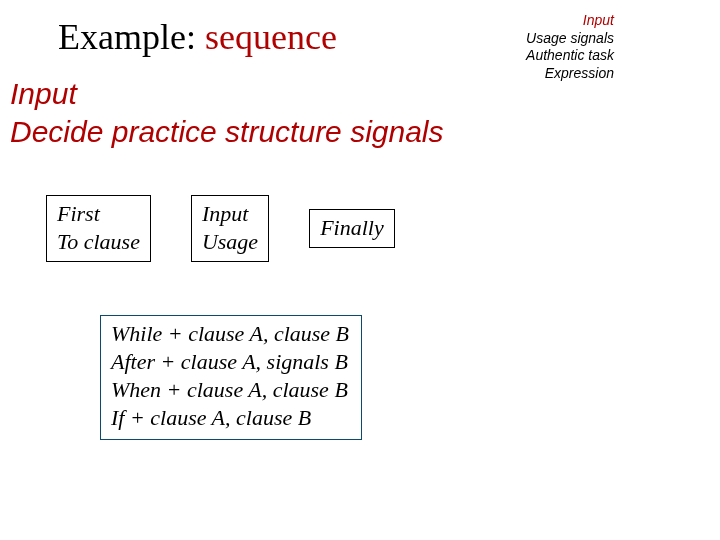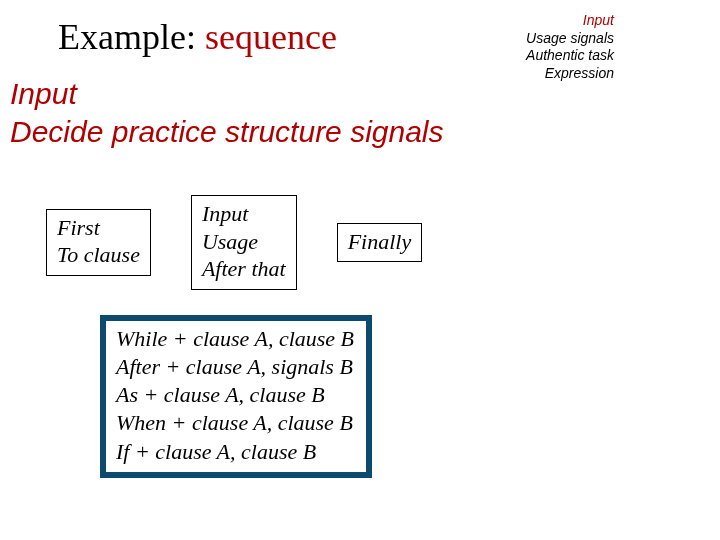--- a/index.html
+++ b/index.html
@@ -57,21 +57,21 @@
   .box {
     border: 1px solid #000;
     padding: 4px 10px 6px 10px;
     font-size: 22px;
     line-height: 1.25;
   }
   .bigbox {
     position: absolute;
     left: 100px;
     top: 315px;
-    border: 6px solid #0c4a6e;
+    border: 1px solid #0c4a6e;
     padding: 4px 12px 6px 10px;
     font-size: 22px;
     line-height: 1.28;
   }
   .line { white-space: nowrap; font-style: italic; }
 </style>
 </head>
 <body>
 
 <div class="slide">
@@ -93,28 +93,26 @@
   </div>
 
   <div class="boxrow">
     <div class="box">
       <div class="line">First</div>
       <div class="line">To clause</div>
     </div>
     <div class="box">
       <div class="line">Input</div>
       <div class="line">Usage</div>
-      <div class="line">After that</div>
     </div>
     <div class="box">
       <div class="line">Finally</div>
     </div>
   </div>
 
   <div class="bigbox">
     <div class="line">While + clause A, clause B</div>
     <div class="line">After + clause A, signals B</div>
-    <div class="line">As + clause A, clause B</div>
     <div class="line">When + clause A, clause B</div>
     <div class="line">If + clause A, clause B</div>
   </div>
 
 </div>
 
 </body></html>

